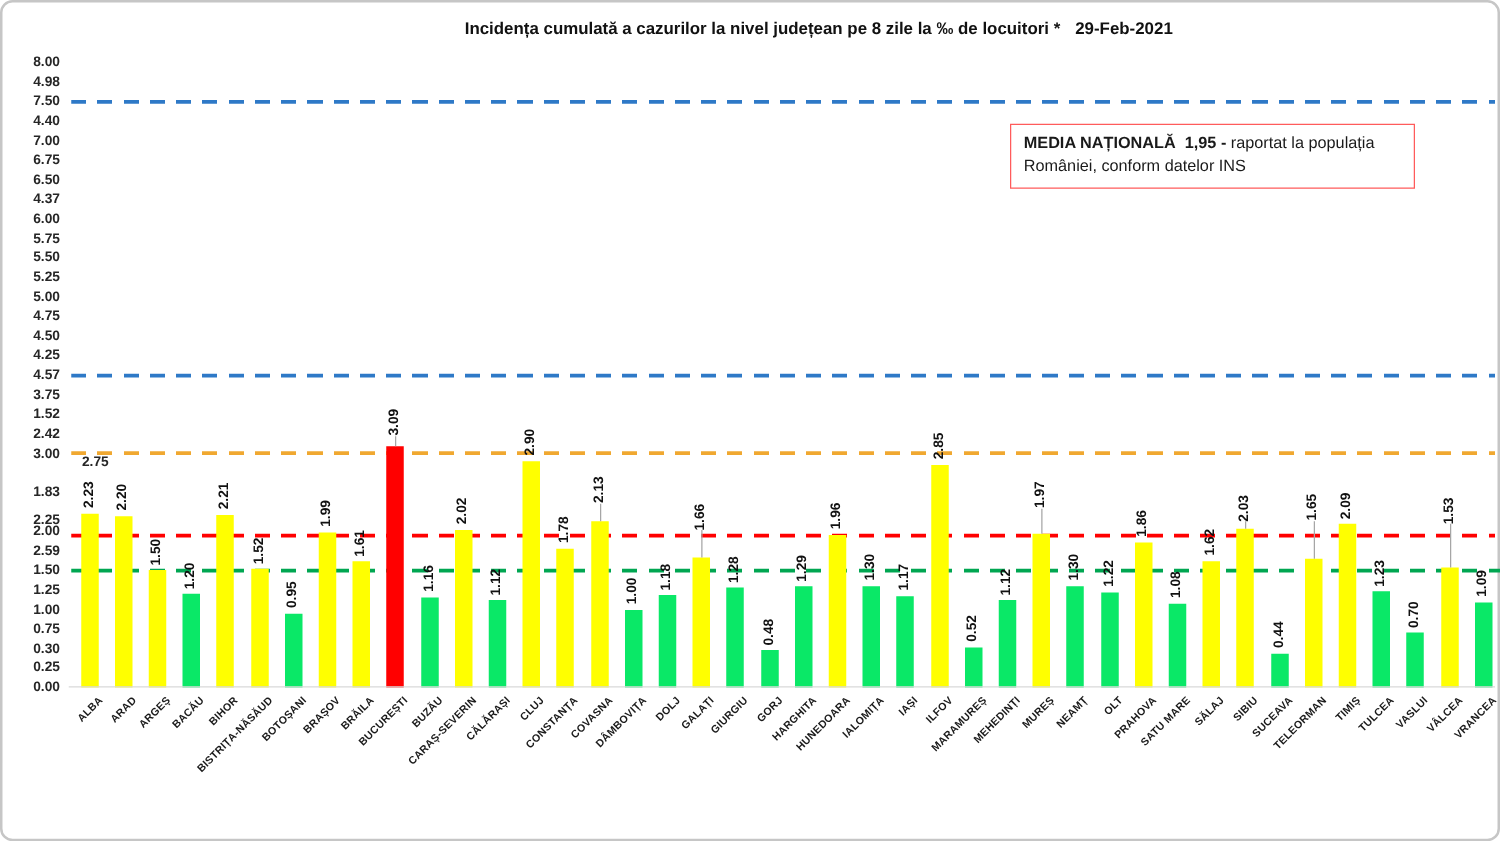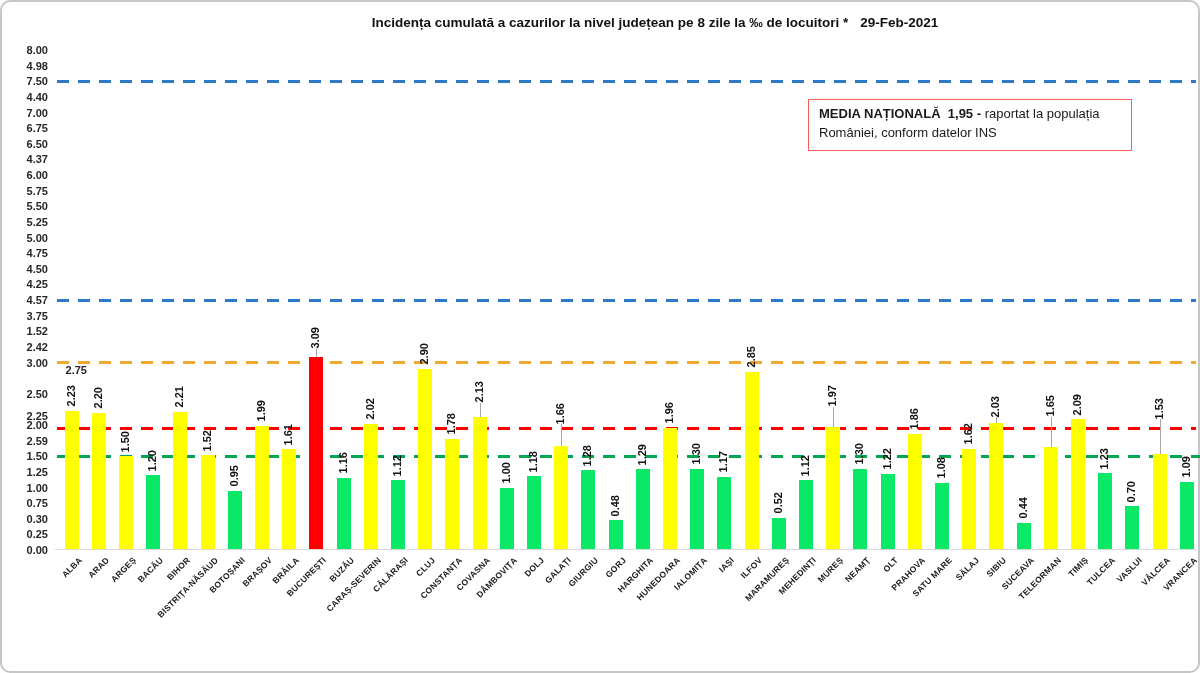--- a/index.html
+++ b/index.html
@@ -34,21 +34,21 @@
     <div class="ytick" style="top: 543px;">0.00</div>
     <div class="ytick" style="top: 527.375px;">0.25</div>
     <div class="ytick" style="top: 511.75px;">0.30</div>
     <div class="ytick" style="top: 496.125px;">0.75</div>
     <div class="ytick" style="top: 480.5px;">1.00</div>
     <div class="ytick" style="top: 464.875px;">1.25</div>
     <div class="ytick" style="top: 449.25px;">1.50</div>
     <div class="ytick" style="top: 433.625px;">2.59</div>
     <div class="ytick" style="top: 418px;">2.00</div>
     <div class="ytick" style="top: 409px;">2.25</div>
-    <div class="ytick" style="top: 386.75px;">2.50</div>
+    <div class="ytick" style="top: 386.75px;">1.83</div>
     <div class="ytick" style="top: 363px; margin-left: 39px;">2.75</div>
     <div class="ytick" style="top: 355.5px;">3.00</div>
     <div class="ytick" style="top: 339.875px;">2.42</div>
     <div class="ytick" style="top: 324.25px;">1.52</div>
     <div class="ytick" style="top: 308.625px;">3.75</div>
     <div class="ytick" style="top: 293px;">4.57</div>
     <div class="ytick" style="top: 277.375px;">4.25</div>
     <div class="ytick" style="top: 261.75px;">4.50</div>
     <div class="ytick" style="top: 246.125px;">4.75</div>
     <div class="ytick" style="top: 230.5px;">5.00</div>

